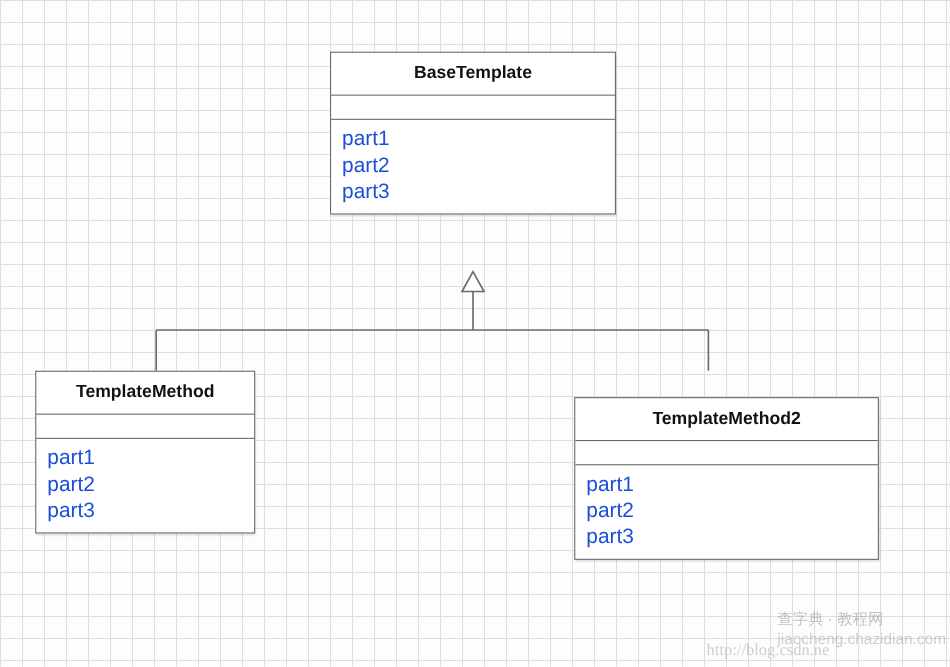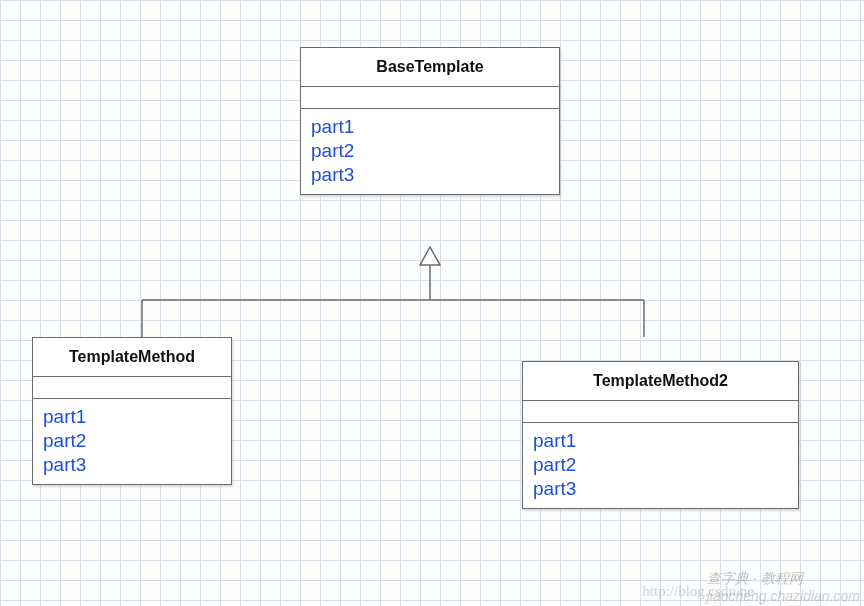--- a/index.html
+++ b/index.html
@@ -51,24 +51,23 @@
     position: absolute;
     right: 110px;
     bottom: 6px;
     font-size: 15px;
     color: rgba(120,120,120,0.35);
     font-family: Georgia, serif;
   }
   .watermark2 {
     position: absolute;
     right: 4px;
-    bottom: 2px;
+    bottom: 18px;
     font-size: 14px;
     color: rgba(120,120,120,0.45);
-    font-style: italic;
   }
   .watermark2 .sub {
     display:block;
     font-size: 14px;
     color: rgba(120,120,120,0.35);
     text-align: right;
   }
 </style>
 </head>
 <body>

